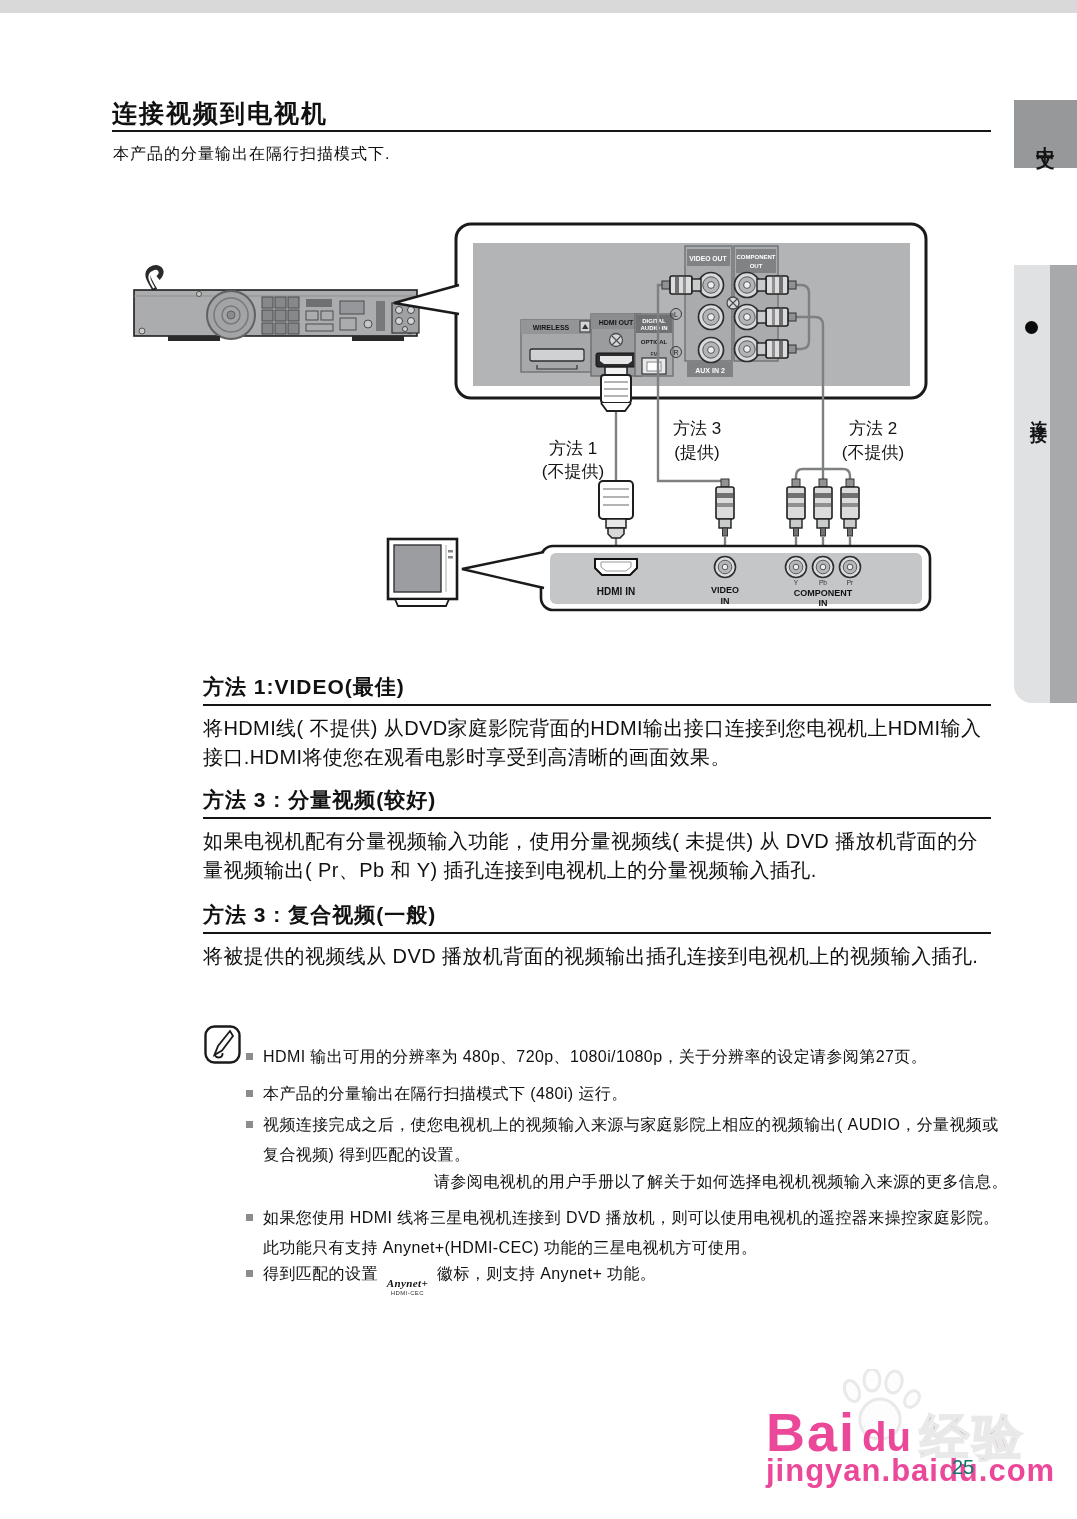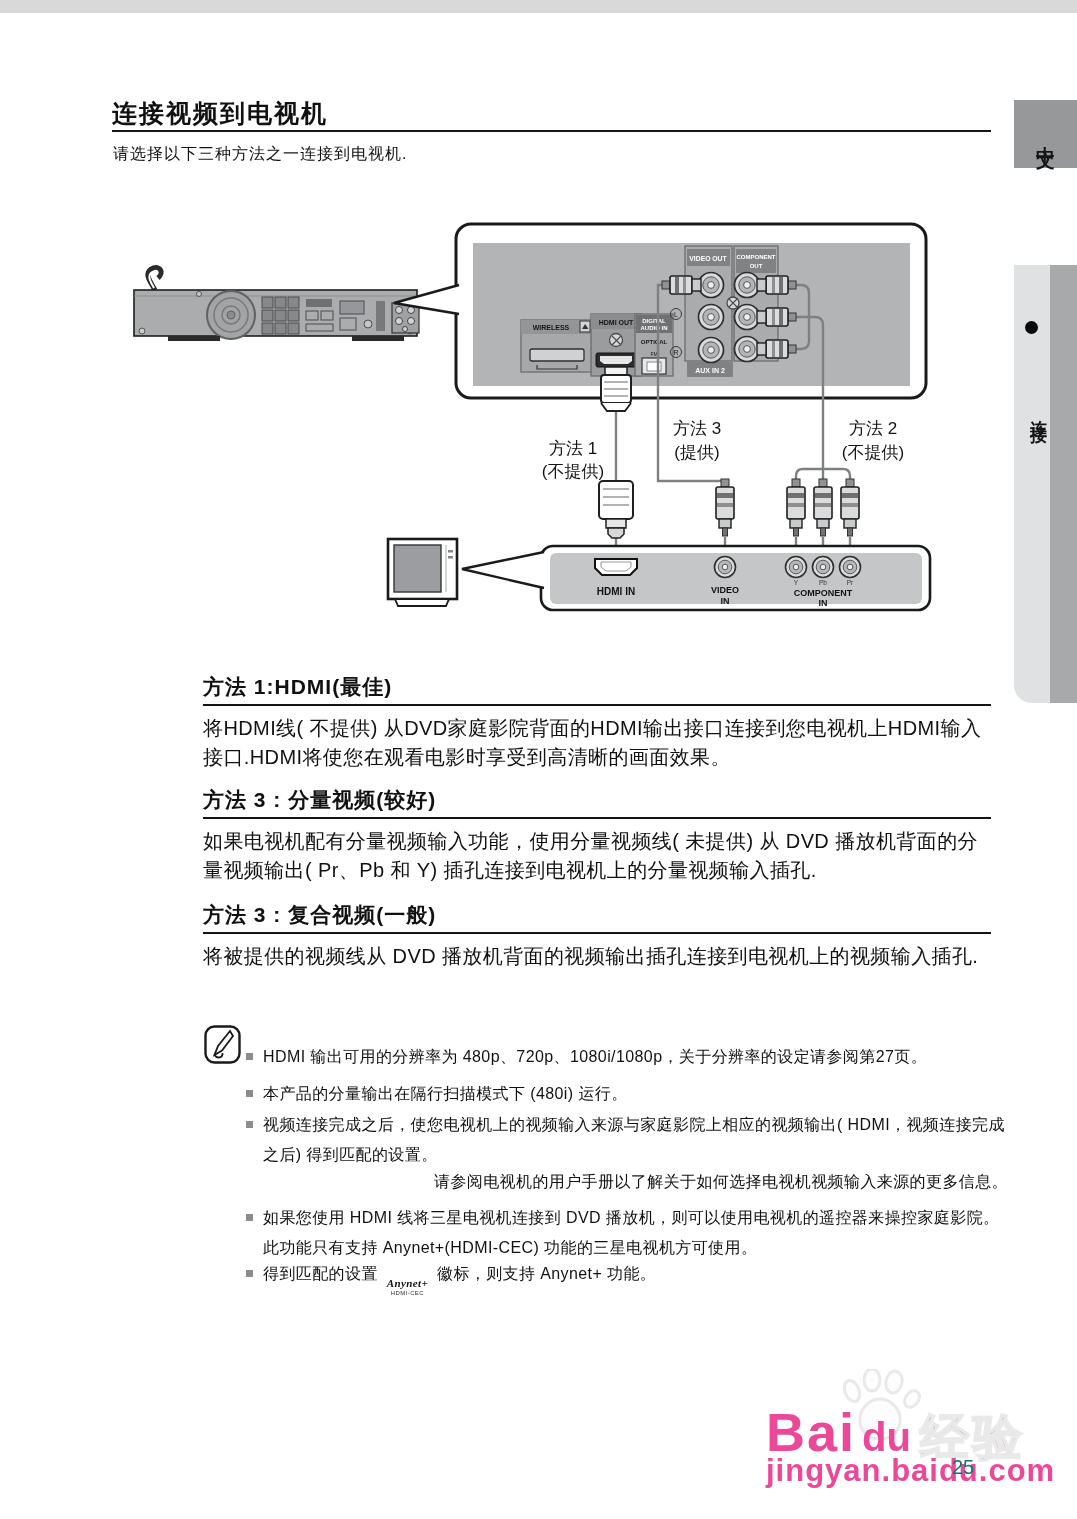--- a/index.html
+++ b/index.html
@@ -43,21 +43,21 @@
   .wm-paw{position:absolute;left:836px;top:1356px;}
   .page-num{position:absolute;left:952px;top:1443px;font-size:20px;color:#0f766e;}
 </style>
 </head>
 <body>
 
 <div class="page">
 
   <div class="page-title">连接视频到电视机</div>
   <div class="title-rule"></div>
-  <div class="page-subtitle">请选择以下三种方法之一连接到电视机.</div>
+  <div class="page-subtitle">本产品的分量输出在隔行扫描模式下.</div>
 
   <div class="tab-zh">中文</div>
   <div class="tab-connect">
     <div class="light"></div>
     <div class="dark"></div>
     <div class="dot"></div>
     <div class="label">连接</div>
   </div>
 
   <svg class="diagram" width="1077" height="425" viewBox="0 195 1077 425" font-family="&quot;Liberation Sans&quot;, sans-serif">
@@ -279,21 +279,21 @@
       <use href="#rca-jack" x="823" y="554"></use>
       <use href="#rca-jack" x="850" y="554"></use>
       <text x="796" y="572" font-size="6.5" fill="#333" text-anchor="middle">Y</text>
       <text x="823" y="572" font-size="6.5" fill="#333" text-anchor="middle">Pb</text>
       <text x="850" y="572" font-size="6.5" fill="#333" text-anchor="middle">Pr</text>
       <text x="823" y="583" font-size="9" font-weight="bold" fill="#111" text-anchor="middle">COMPONENT</text>
       <text x="823" y="593" font-size="9" font-weight="bold" fill="#111" text-anchor="middle">IN</text>
     </g>
   </svg>
 
-  <div class="sec-h" style="top:660px">方法 1:HDMI(最佳)</div>
+  <div class="sec-h" style="top:660px">方法 1:VIDEO(最佳)</div>
   <div class="sec-rule" style="top:691px"></div>
   <div class="sec-body" style="top:701px">将HDMI线( 不提供) 从DVD家庭影院背面的HDMI输出接口连接到您电视机上HDMI输入接口.HDMI将使您在观看电影时享受到高清晰的画面效果。</div>
 
   <div class="sec-h" style="top:773px">方法 3 : 分量视频(较好)</div>
   <div class="sec-rule" style="top:804px"></div>
   <div class="sec-body" style="top:814px">如果电视机配有分量视频输入功能，使用分量视频线( 未提供) 从 DVD 播放机背面的分量视频输出( Pr、Pb 和 Y) 插孔连接到电视机上的分量视频输入插孔.</div>
 
   <div class="sec-h" style="top:888px">方法 3 : 复合视频(一般)</div>
   <div class="sec-rule" style="top:919px"></div>
   <div class="sec-body" style="top:929px">将被提供的视频线从 DVD 播放机背面的视频输出插孔连接到电视机上的视频输入插孔.</div>
@@ -307,21 +307,21 @@
   <div class="note-row" style="top:1029px">
     <span class="note-sq"></span>
     <span class="note-text">HDMI 输出可用的分辨率为 480p、720p、1080i/1080p，关于分辨率的设定请参阅第27页。</span>
   </div>
   <div class="note-row" style="top:1066px">
     <span class="note-sq"></span>
     <span class="note-text">本产品的分量输出在隔行扫描模式下 (480i) 运行。</span>
   </div>
   <div class="note-row" style="top:1097px">
     <span class="note-sq"></span>
-    <span class="note-text">视频连接完成之后，使您电视机上的视频输入来源与家庭影院上相应的视频输出( HDMI，视频连接完成之后) 得到匹配的设置。</span>
+    <span class="note-text">视频连接完成之后，使您电视机上的视频输入来源与家庭影院上相应的视频输出( AUDIO，分量视频或复合视频) 得到匹配的设置。</span>
   </div>
   <div class="note-cont" style="top:1154px">请参阅电视机的用户手册以了解关于如何选择电视机视频输入来源的更多信息。</div>
   <div class="note-row" style="top:1190px">
     <span class="note-sq"></span>
     <span class="note-text">如果您使用 HDMI 线将三星电视机连接到 DVD 播放机，则可以使用电视机的遥控器来操控家庭影院。此功能只有支持 Anynet+(HDMI-CEC) 功能的三星电视机方可使用。</span>
   </div>
   <div class="note-row" style="top:1246px">
     <span class="note-sq"></span>
     <span class="note-text">
       <span>得到匹配的设置</span>

